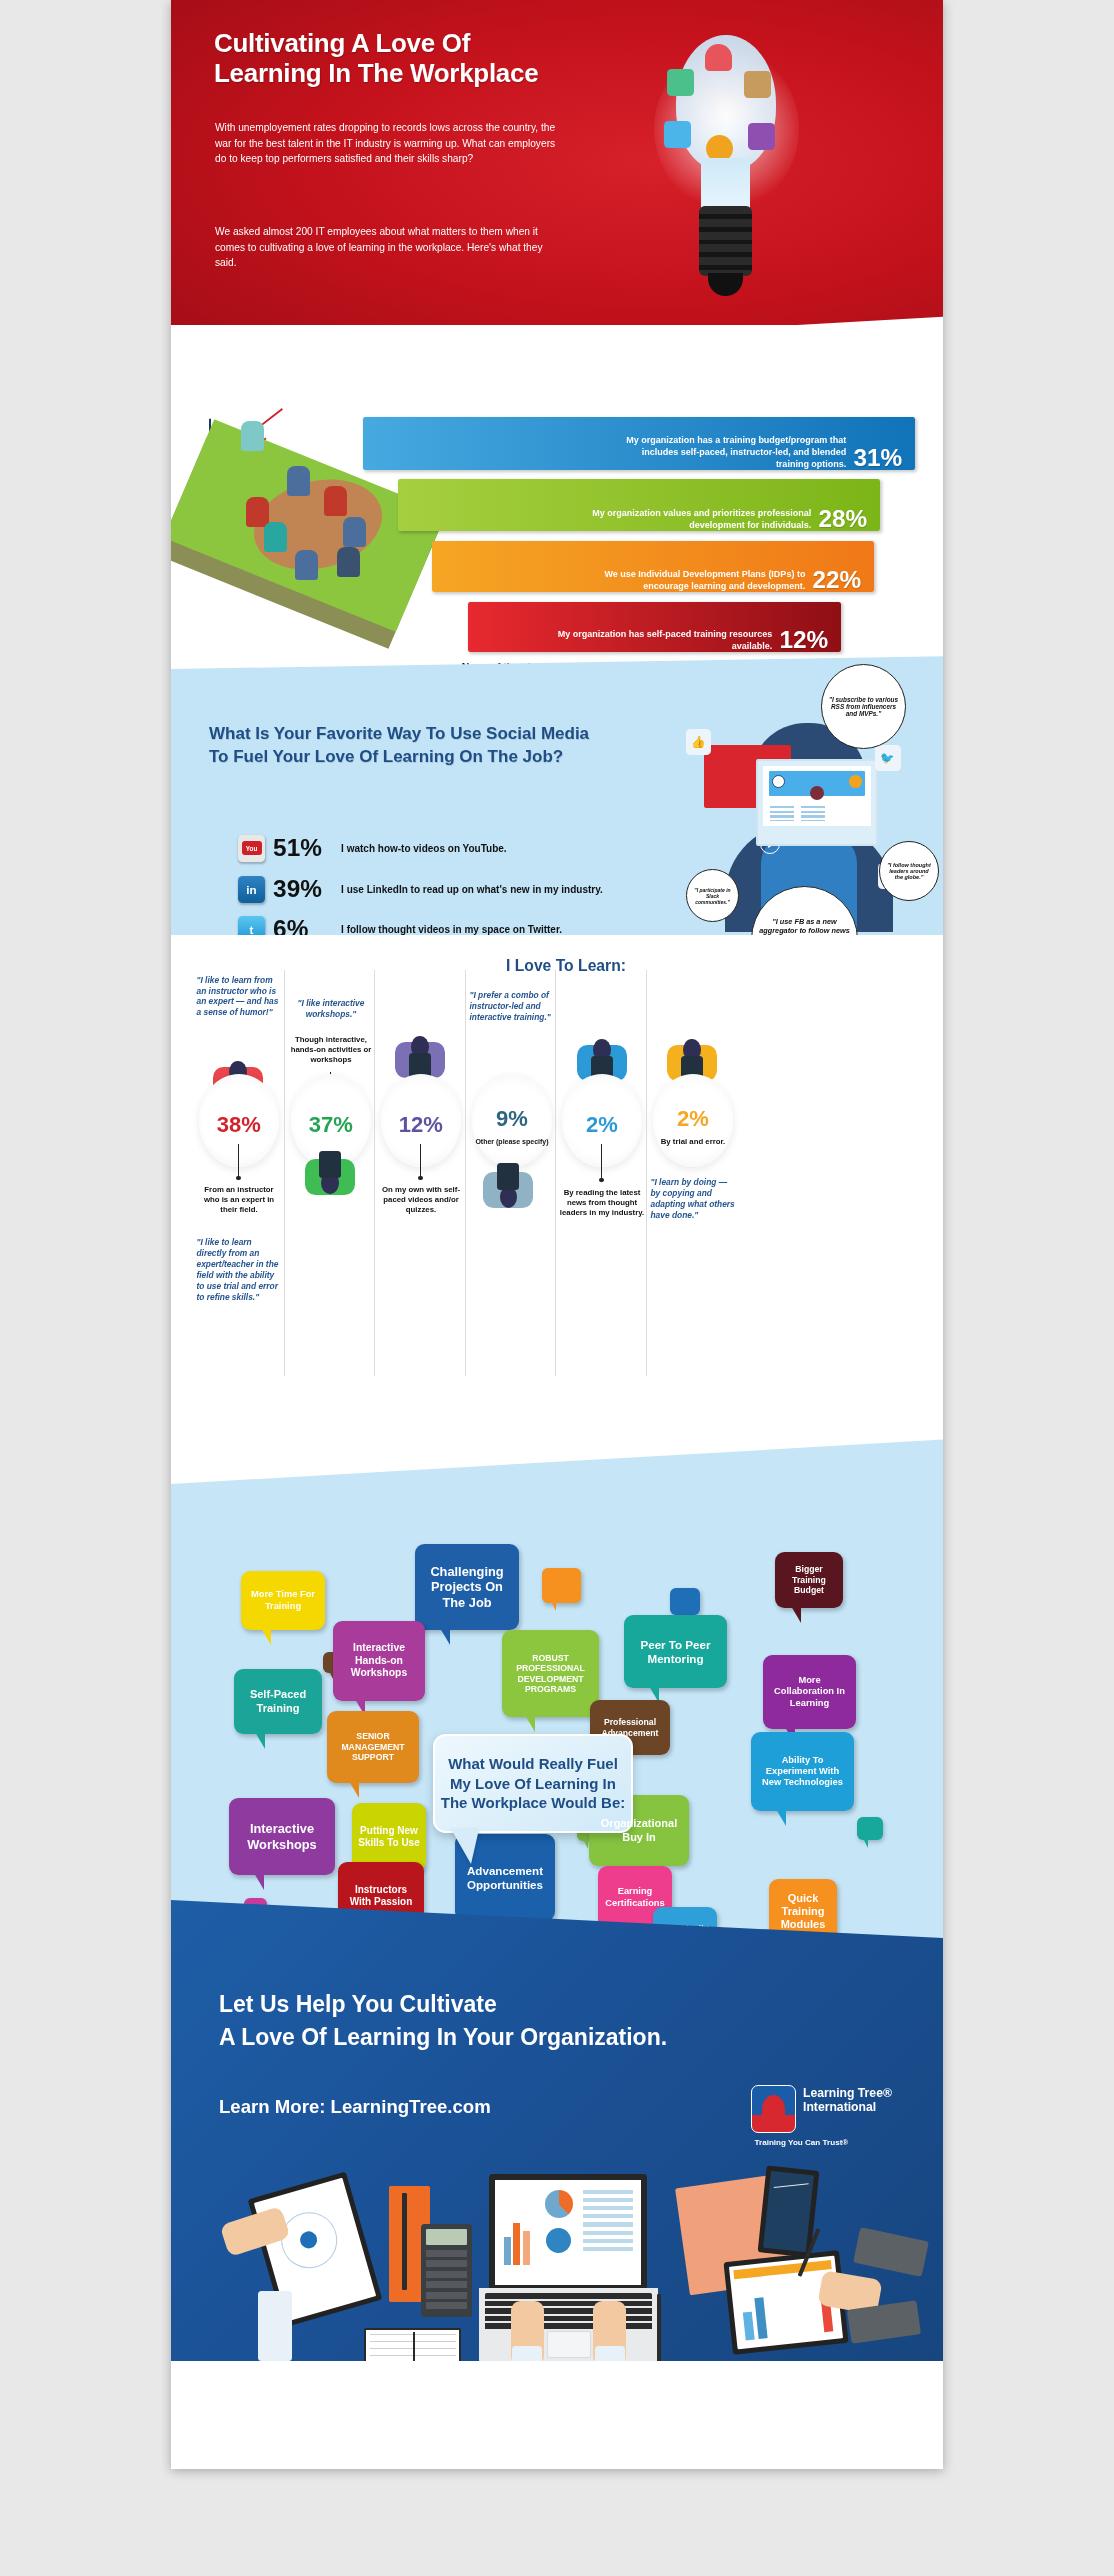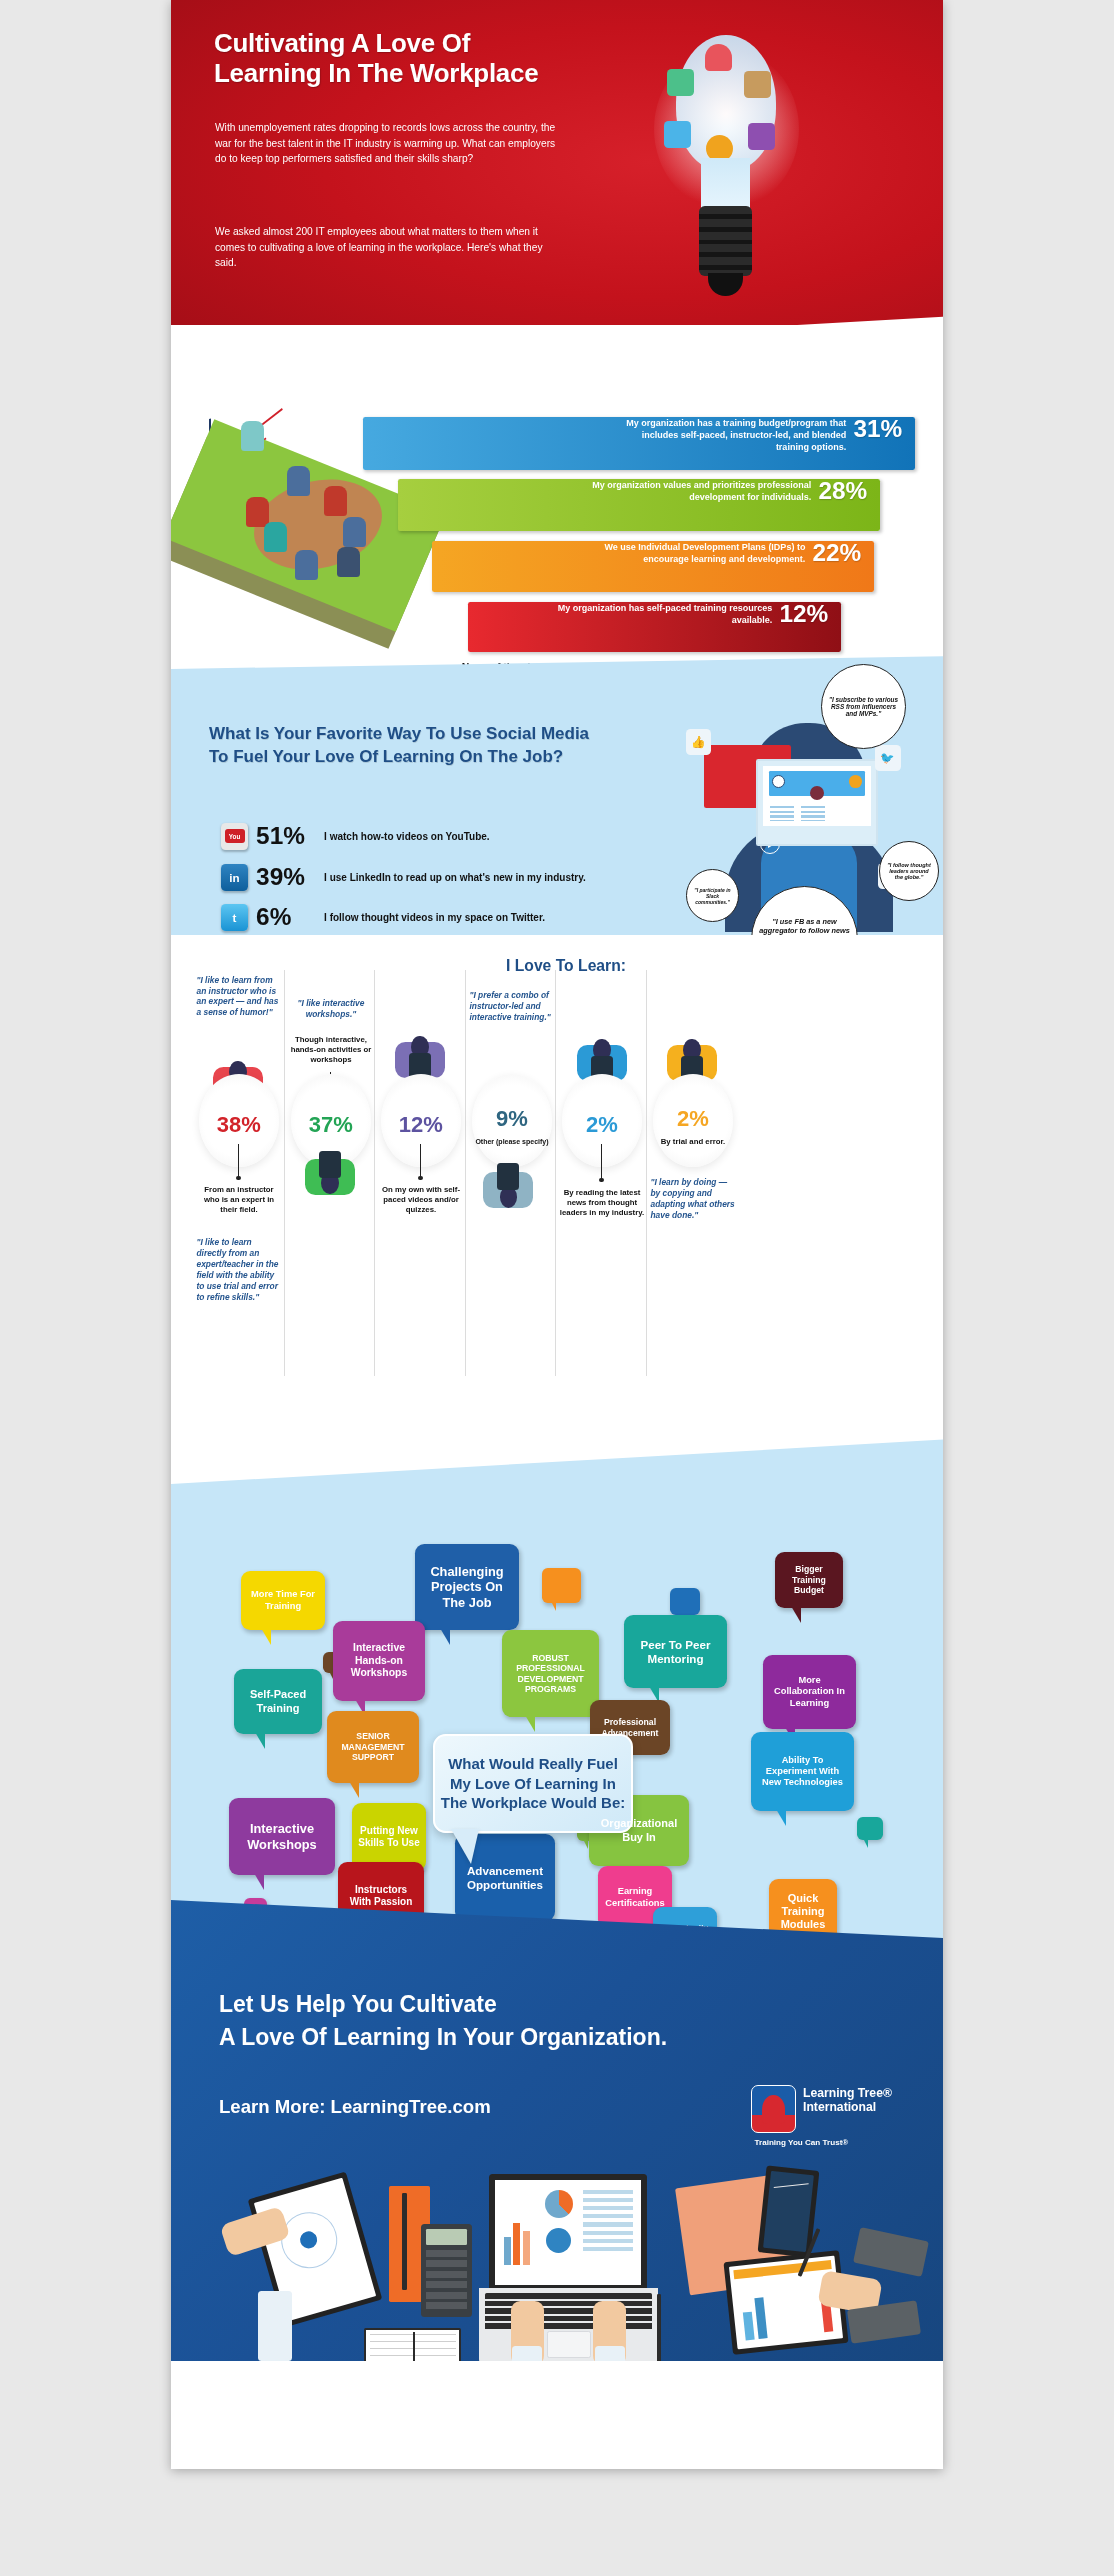--- a/index.html
+++ b/index.html
@@ -92,21 +92,21 @@
     transform: skewY(-16deg);
   }
   .iso-chart::after {
     content: ""; position: absolute; left: 4.6px; bottom: 7px; width: 56px; height: 1.7px;
     background: #d0202a;
     transform: rotate(-26deg); transform-origin: left bottom;
     box-shadow: 25.5px -15px 0 #d0202a;
   }
 
   .bar {
-    position: absolute; display: flex; align-items: flex-start; justify-content: flex-end;
+    position: absolute; display: flex; align-items: flex-end; justify-content: flex-end;
     border-radius: 2.3px; color: #fff; box-shadow: 1.2px 1.7px 3.5px rgba(0,0,0,.22);
   }
   .bar .bar-text {
     font-size: 9px; font-weight: bold; line-height: 1.34; text-align: right;
     padding-right: 7px; max-width: 244px;
     font-family: "Liberation Sans Narrow","Liberation Sans",sans-serif;
   }
   .bar .bar-pct {
     font-size: 24.4px; font-weight: bold; line-height: 1; padding-right: 12.8px;
     font-family: "Liberation Sans Narrow","Liberation Sans",sans-serif;
@@ -128,21 +128,21 @@
     position: absolute; left: 0; top: 655px; width: 852px; height: 286px;
     background: #c3e4f7;
     clip-path: polygon(0 14px, 100% 0, 100% 100%, 0 100%);
   }
   .social-title {
     position: absolute; left: 38px; top: 68px; width: 406px;
     color: #1f4e86; font-size: 17px; font-weight: bold; line-height: 1.34;
     font-family: "Liberation Sans Narrow","Liberation Sans",sans-serif;
     text-shadow: 0.6px 0.6px 0.6px rgba(0,0,0,.12);
   }
-  .smrow { position: absolute; left: 50px; display: flex; align-items: center; }
+  .smrow { position: absolute; left: 67px; display: flex; align-items: center; margin-top: 12px; }
   .smrow .sm-ico {
     width: 27px; height: 27px; border-radius: 4.6px; flex: 0 0 27px;
     display: flex; align-items: center; justify-content: center;
     color: #fff; font-weight: bold; font-size: 11.6px;
     box-shadow: 0.6px 1.2px 2.3px rgba(0,0,0,.25);
   }
   .ico-yt { background: #e8e8e8; }
   .ico-yt .yt-box { width: 20px; height: 14px; border-radius: 2.9px; background: #cf2027; display:flex; align-items:center; justify-content:center; color:#fff; font-size:6.4px; font-weight:bold; }
   .ico-li { background: linear-gradient(180deg,#2f84c2,#0e5f9c); }
   .ico-tw { background: linear-gradient(180deg,#5cc6f2,#1a93d4); }

